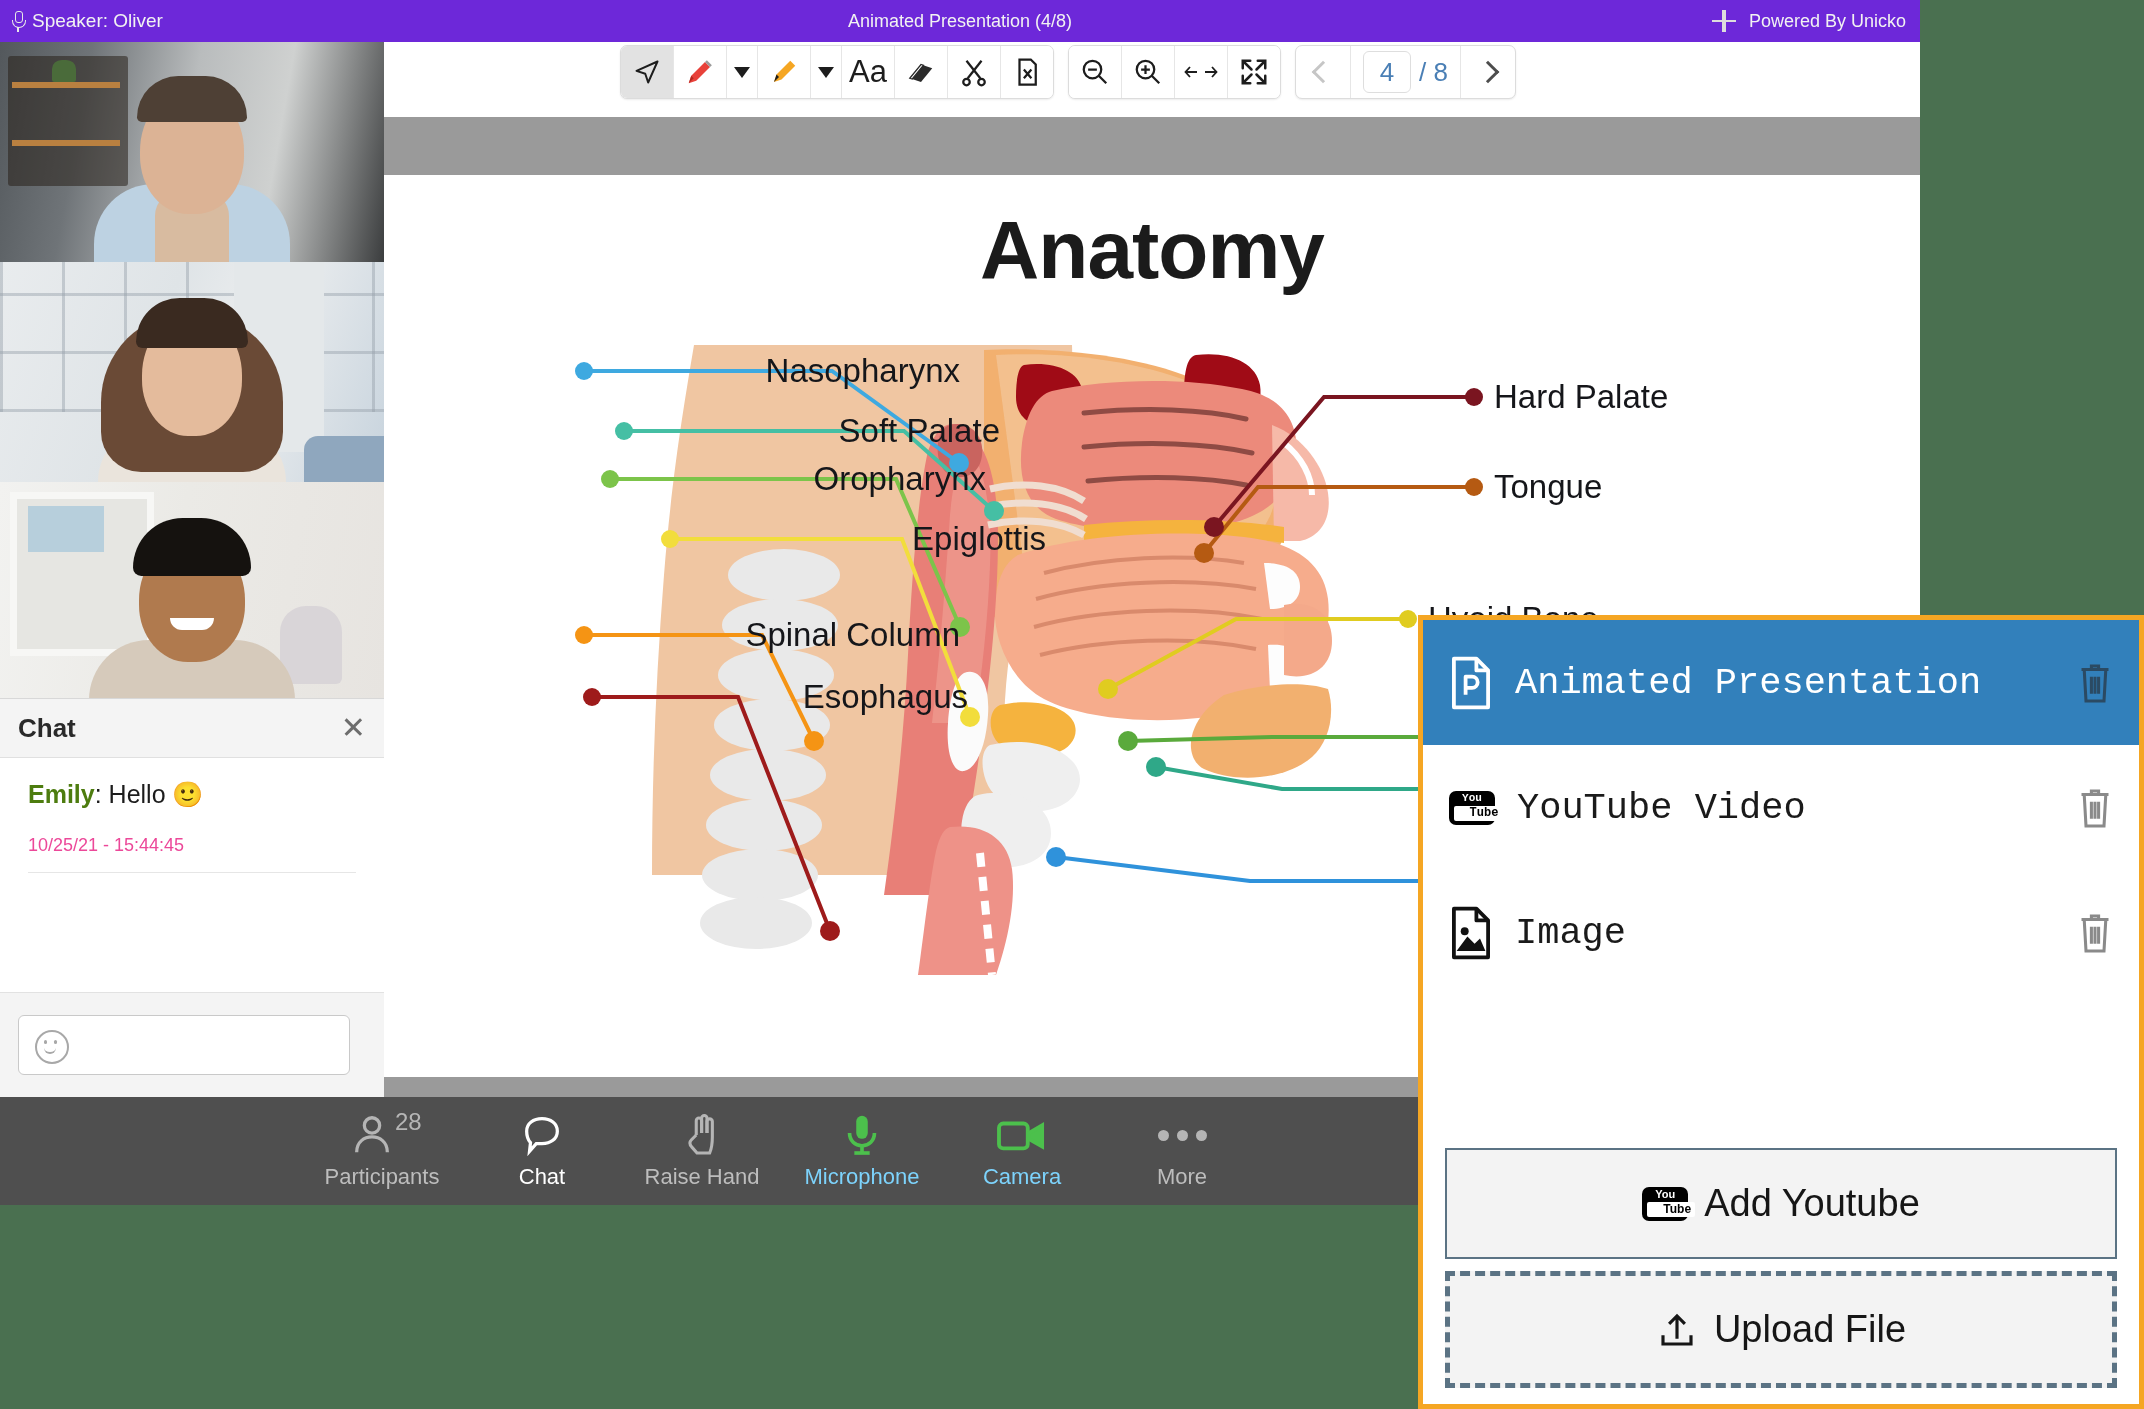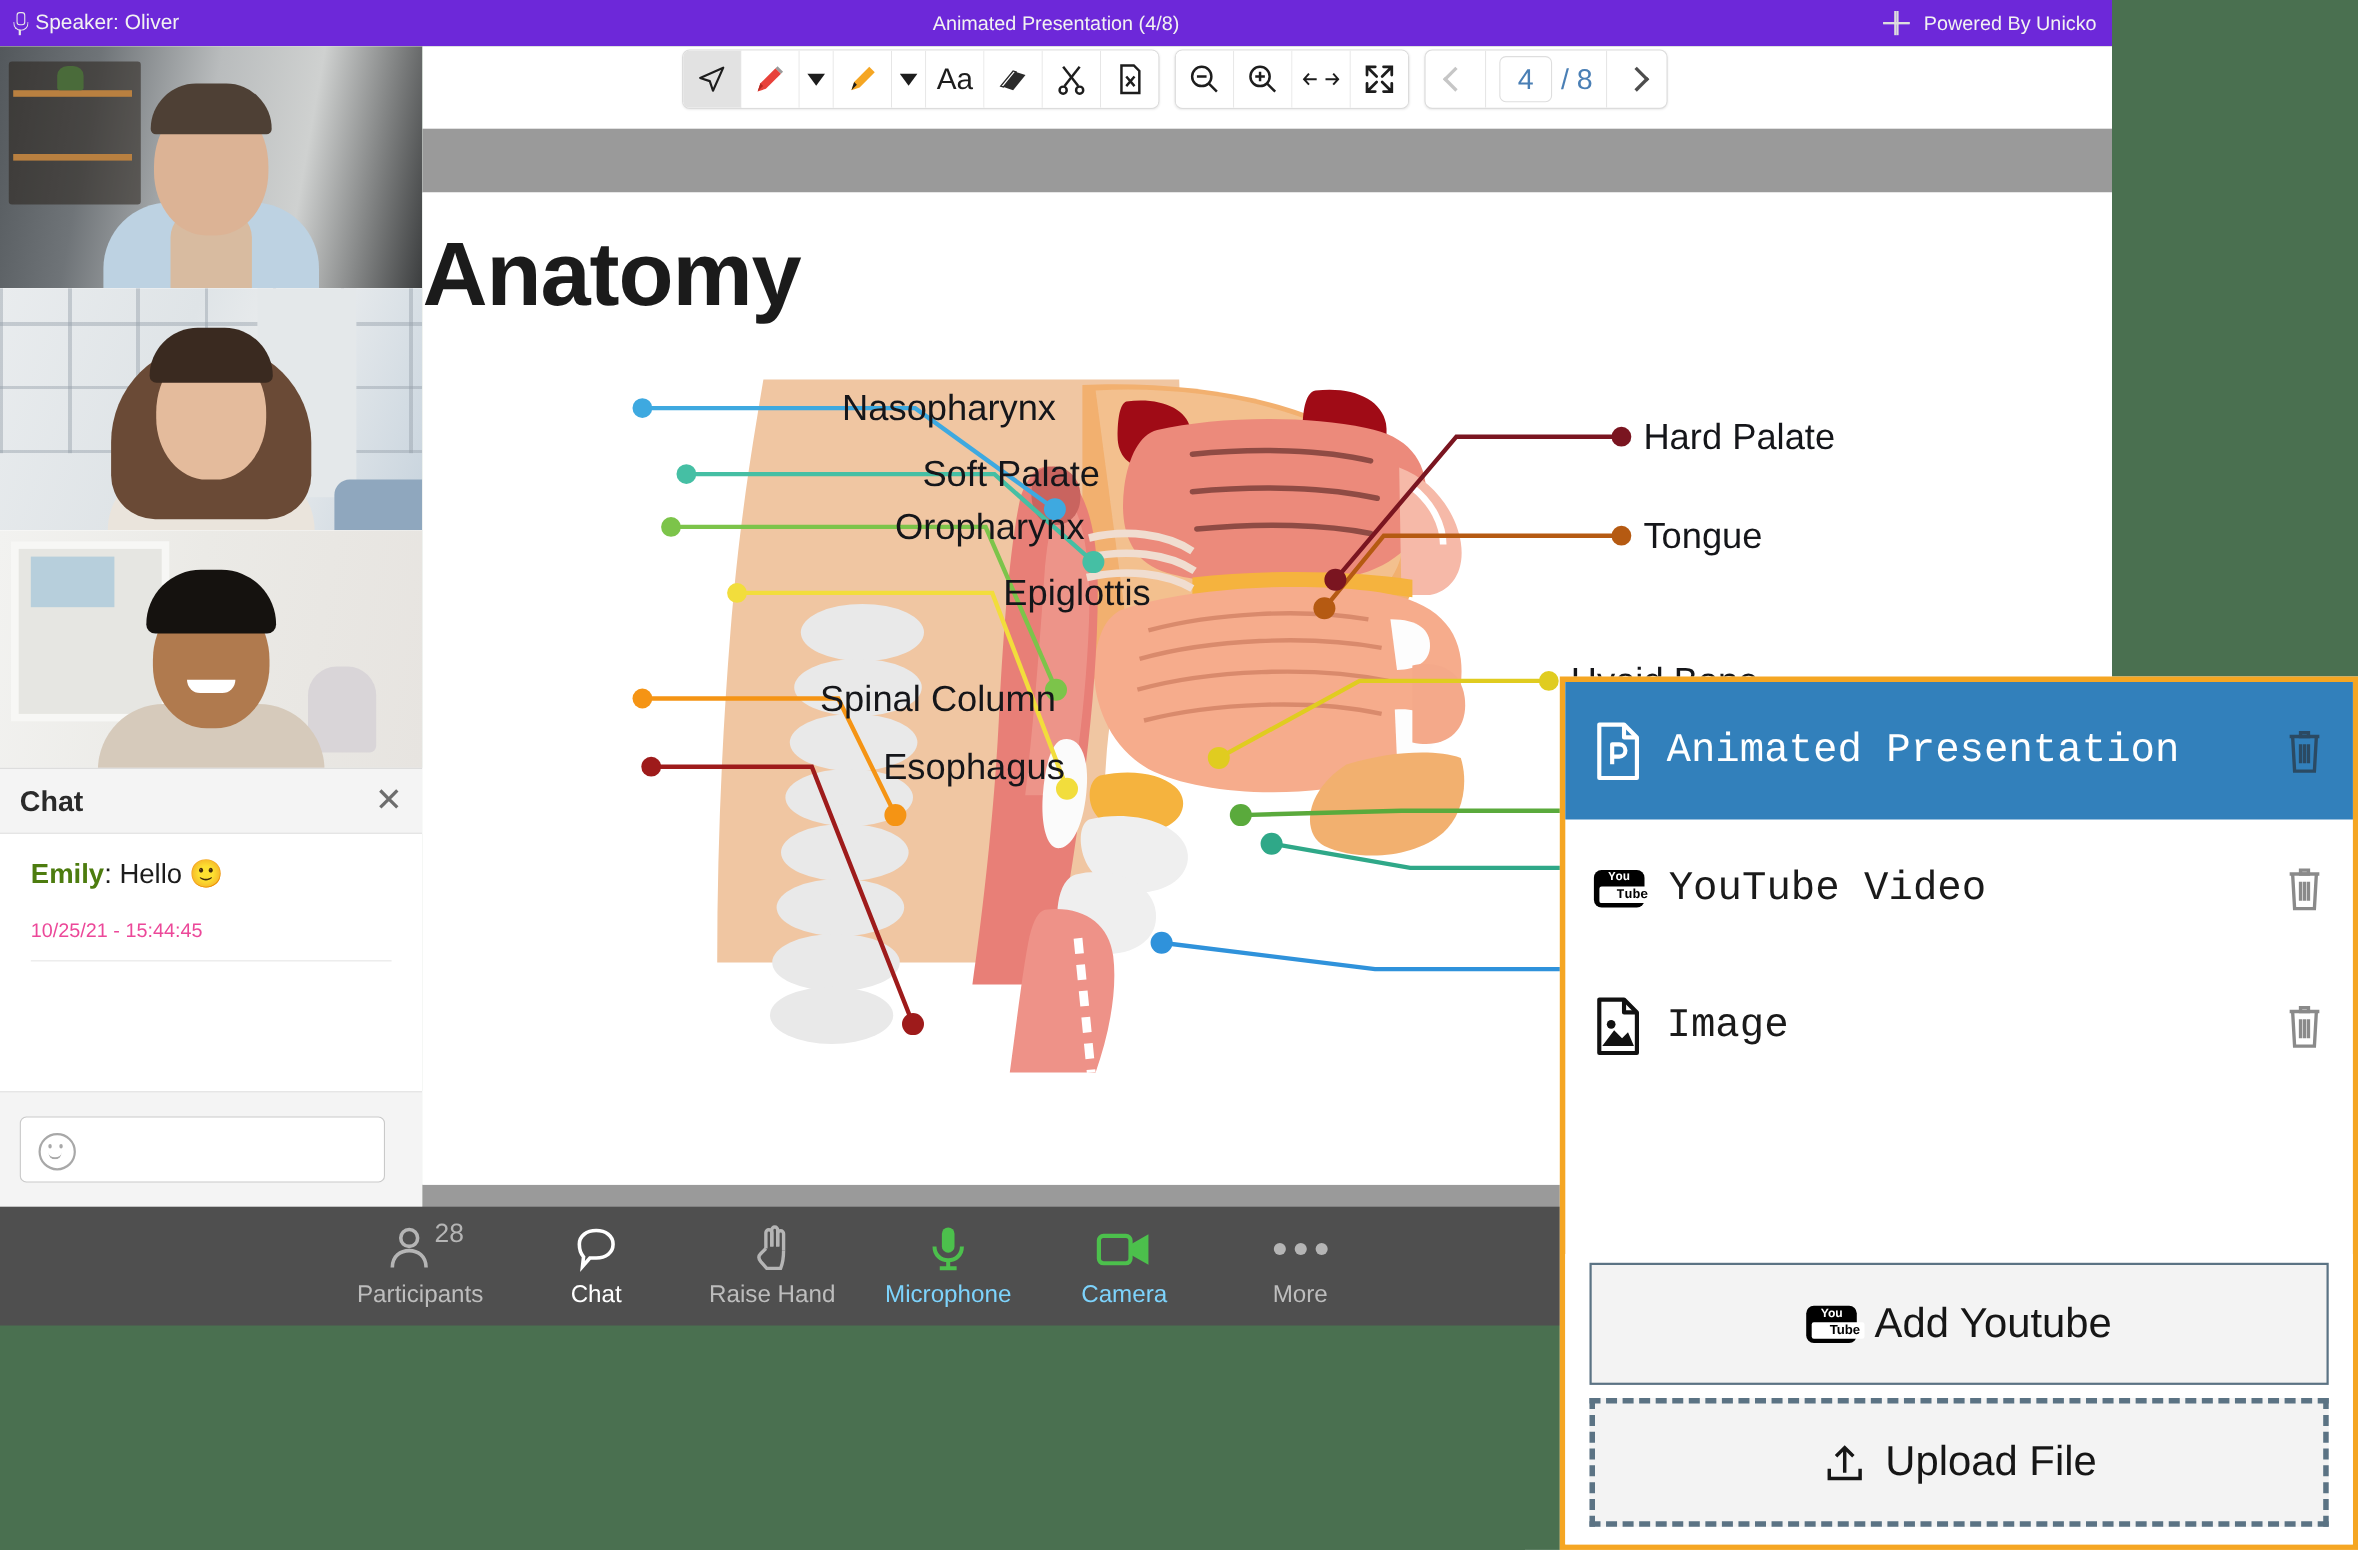--- a/index.html
+++ b/index.html
@@ -62,21 +62,21 @@
   #chat .inputbox{position:absolute;left:18px;top:22px;width:330px;height:58px;background:#fff;border:1px solid #c9c9c9;border-radius:6px;}
   .smiley{position:absolute;left:16px;top:14px;width:30px;height:30px;border:2px solid #a8a8a8;border-radius:50%;}
   .smiley:before{content:"";position:absolute;left:7px;top:8px;width:3px;height:4px;background:#a8a8a8;border-radius:2px;box-shadow:10px 0 0 #a8a8a8;}
   .smiley:after{content:"";position:absolute;left:7px;top:13px;width:12px;height:7px;border-bottom:2px solid #a8a8a8;border-radius:0 0 8px 8px;}
 
   
   #board{position:absolute;left:384px;top:42px;width:1536px;height:1055px;background:#fff;}
   #band-top{position:absolute;left:0;top:75px;width:1536px;height:58px;background:#9a9a9a;}
   #band-bot{position:absolute;left:0;top:1035px;width:1536px;height:58px;background:#9a9a9a;}
   #slide{position:absolute;left:0;top:133px;width:1536px;height:902px;background:#fff;}
-  #slide h1{margin:0;position:absolute;left:0;top:28px;width:1536px;font-size:82px;font-weight:bold;color:#1b1b1b;letter-spacing:-1px;}
+  #slide h1{margin:0;position:absolute;left:0;top:28px;width:1536px;text-align:center;font-size:82px;font-weight:bold;color:#1b1b1b;letter-spacing:-1px;}
 
   
   #toolbar{position:absolute;left:620px;top:45px;display:flex;align-items:center;gap:14px;z-index:30;}
   .tgroup{display:flex;align-items:center;background:#fff;border:1px solid #dcdcdc;border-radius:7px;overflow:hidden;box-shadow:0 1px 2px rgba(0,0,0,.08);}
   .tbtn{width:52px;height:52px;display:flex;align-items:center;justify-content:center;border-right:1px solid #e6e6e6;cursor:pointer;background:#fff;}
   .tbtn:last-child{border-right:none;}
   .tbtn.sel{background:#e2e2e2;}
   .tbtn.narrow{width:30px;}
   .caret{width:0;height:0;border-left:8px solid transparent;border-right:8px solid transparent;border-top:11px solid #1d1d1d;}
 
@@ -368,21 +368,21 @@
     <div class="tbtn">
       <svg width="30" height="30" viewBox="0 0 24 24">
           <path d="M4 20 L6 14 L17 3 L21 7 L10 18 Z" fill="#f5a623"></path>
           <path d="M4 20 L6 14 L8 16 Z" fill="#1d1d1d"></path>
         </svg>
     </div>
     <div class="tbtn narrow">
         <span class="caret"></span>
       </div>
     <div class="tbtn">
-      <span style="font-size:27px;color:#1d1d1d;">Aa</span>
+      <span style="font-size:31px;color:#1d1d1d;">Aa</span>
     </div>
     <div class="tbtn">
       <svg width="30" height="30" viewBox="0 0 24 24">
           <path d="M3 17 L12 6 L21 9 L12 20 Z" fill="#2b2b2b"></path>
           <path d="M3 17 L12 6 L14 6.6 L5 17.6 Z" fill="#ffffff" stroke="#2b2b2b" stroke-width="1"></path>
         </svg>
     </div>
     <div class="tbtn">
       <svg width="30" height="30" viewBox="0 0 24 24" stroke="#1d1d1d" stroke-width="1.8" fill="none">
           <path d="M6 3 L17 17"></path>

